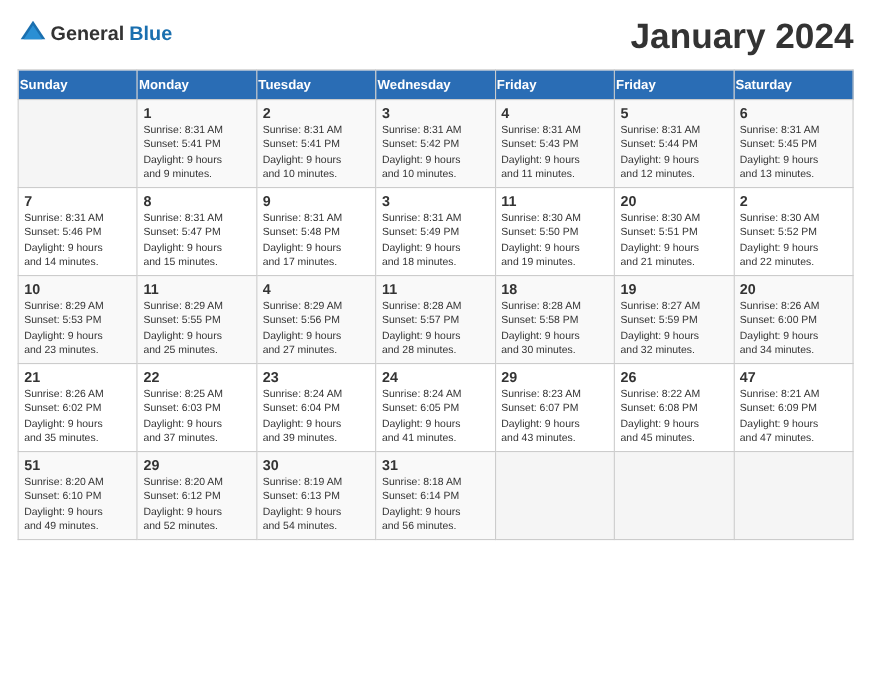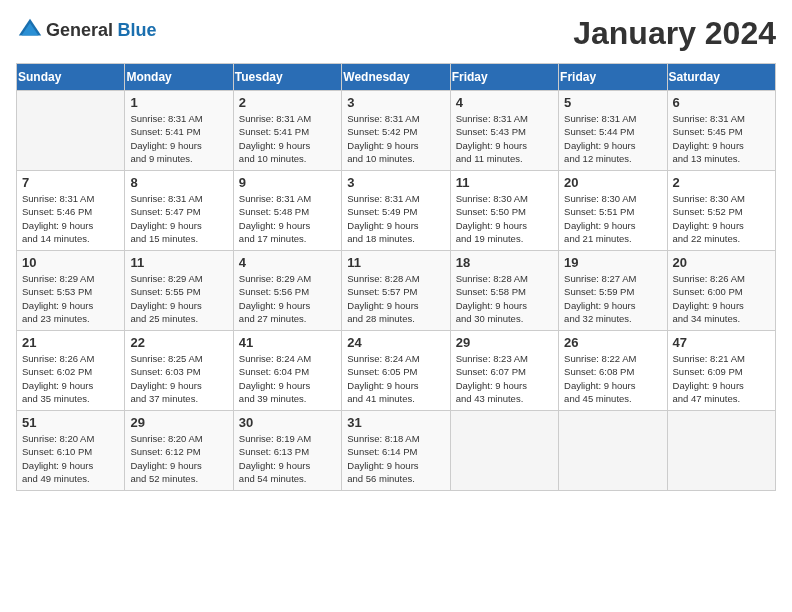--- a/index.html
+++ b/index.html
@@ -214,21 +214,21 @@
       <tr>
         <td>
           <span class="day-number">21</span>
           <div class="day-info">Sunrise: 8:26 AM<br>Sunset: 6:02 PM<br>Daylight: 9 hours<br>and 35 minutes.</div>
         </td>
         <td>
           <span class="day-number">22</span>
           <div class="day-info">Sunrise: 8:25 AM<br>Sunset: 6:03 PM<br>Daylight: 9 hours<br>and 37 minutes.</div>
         </td>
         <td>
-          <span class="day-number">41</span>
+          <span class="day-number">23</span>
           <div class="day-info">Sunrise: 8:24 AM<br>Sunset: 6:04 PM<br>Daylight: 9 hours<br>and 39 minutes.</div>
         </td>
         <td>
           <span class="day-number">24</span>
           <div class="day-info">Sunrise: 8:24 AM<br>Sunset: 6:05 PM<br>Daylight: 9 hours<br>and 41 minutes.</div>
         </td>
         <td>
           <span class="day-number">29</span>
           <div class="day-info">Sunrise: 8:23 AM<br>Sunset: 6:07 PM<br>Daylight: 9 hours<br>and 43 minutes.</div>
         </td>

